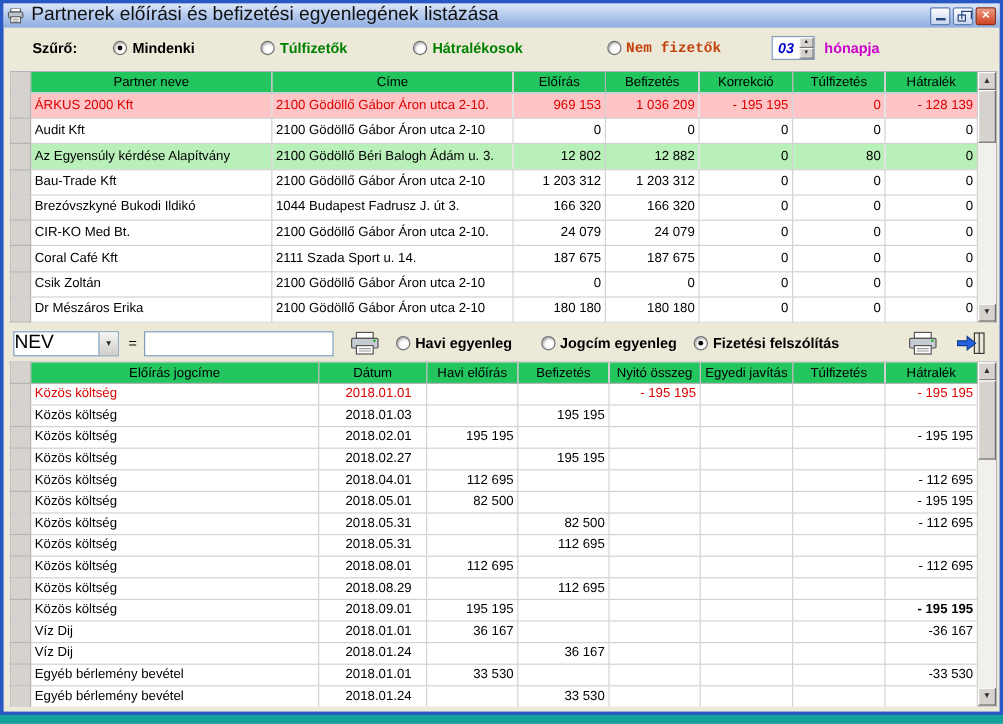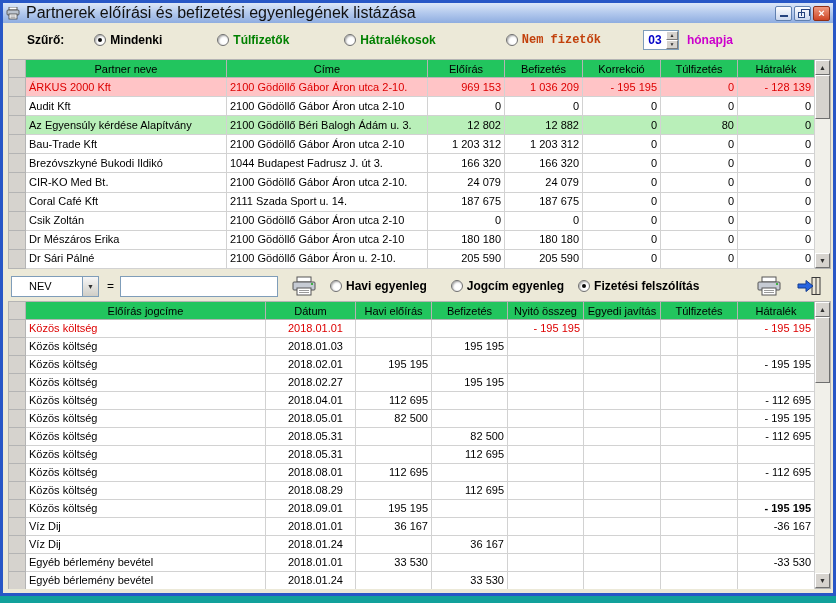--- a/index.html
+++ b/index.html
@@ -56,21 +56,21 @@
   .rb {
     width: 12px; height: 12px; border-radius: 50%; background: #fff;
     border: 1px solid #6F6F6F; box-shadow: inset 1px 1px 2px rgba(0,0,0,.35);
     margin-right: 4px; position: relative; flex: none;
   }
   .radio.checked .rb::after {
     content: ""; position: absolute; left: 3px; top: 3px; width: 4px; height: 4px;
     border-radius: 50%; background: #0a0a0a;
   }
   .spinner {
-    display: flex; width: 36px; height: 20px; border: 1px solid #7F9DB9; background: #fff;
+    display: flex; width: 36px; height: 20px; border: 1px solid #7F9DB9; background: #fff; font-style: italic;
   }
   .spinval { flex: 1; color: #0000C8; font-weight: bold; font-size: 12px; text-align: center; line-height: 18px; }
   .spinbtns { width: 12px; display: flex; flex-direction: column; }
   .spinbtn {
     flex: 1; background: #D6D3CE; border: 1px solid;
     border-color: #fff #7a7a7a #7a7a7a #fff;
     font-size: 5px; line-height: 7px; text-align: center; color: #303030; cursor: pointer;
   }
   .magenta-label { font-weight: bold; }
   
@@ -125,21 +125,21 @@
   .strack { flex: 1; }
   
   .controls {
     position: absolute; left: 8px; top: 270px; right: 8px; height: 26px;
     display: flex; align-items: center; font-size: 12px;
   }
   .combo {
     width: 88px; height: 21px; background: #fff; border: 1px solid #7F9DB9;
     display: flex; align-items: center; cursor: pointer;
   }
-  .comboval { flex: 1; padding-left: 17px; font-size: 11px; color: #000; }
+  .comboval { flex: 1; padding-left: 0; font-size: 16px; color: #000; }
   .combobtn {
     width: 16px; align-self: stretch; background: linear-gradient(#F6F6F6, #CFCEC7);
     border-left: 1px solid #7F9DB9; font-size: 7px; text-align: center; line-height: 19px; color: #303030;
   }
   .eq { margin: 0 6px 0 8px; color: #000; }
   .searchbox {
     width: 158px; height: 21px; border: 1px solid #7F9DB9; background: #fff;
     font-size: 11px; padding: 0 3px; font-family: inherit;
   }
   .iconbtn {
@@ -316,30 +316,20 @@
           <tr>
             <td class="ind"></td>
             <td class="name">Dr Mészáros Erika</td>
             <td class="name">2100 Gödöllő Gábor Áron utca 2-10</td>
             <td class="num">180 180</td>
             <td class="num">180 180</td>
             <td class="num">0</td>
             <td class="num">0</td>
             <td class="num">0</td>
           </tr>
-          <tr>
-            <td class="ind"></td>
-            <td class="name">Dr Sári Pálné</td>
-            <td class="name">2100 Gödöllő Gábor Áron u. 2-10.</td>
-            <td class="num">205 590</td>
-            <td class="num">205 590</td>
-            <td class="num">0</td>
-            <td class="num">0</td>
-            <td class="num">0</td>
-          </tr>
         </tbody>
     </table>
     <div class="vscroll">
       <div class="sbtn">▲</div>
       <div class="sthumb"></div>
       <div class="strack"></div>
       <div class="sbtn">▼</div>
     </div>
   </div>
 

